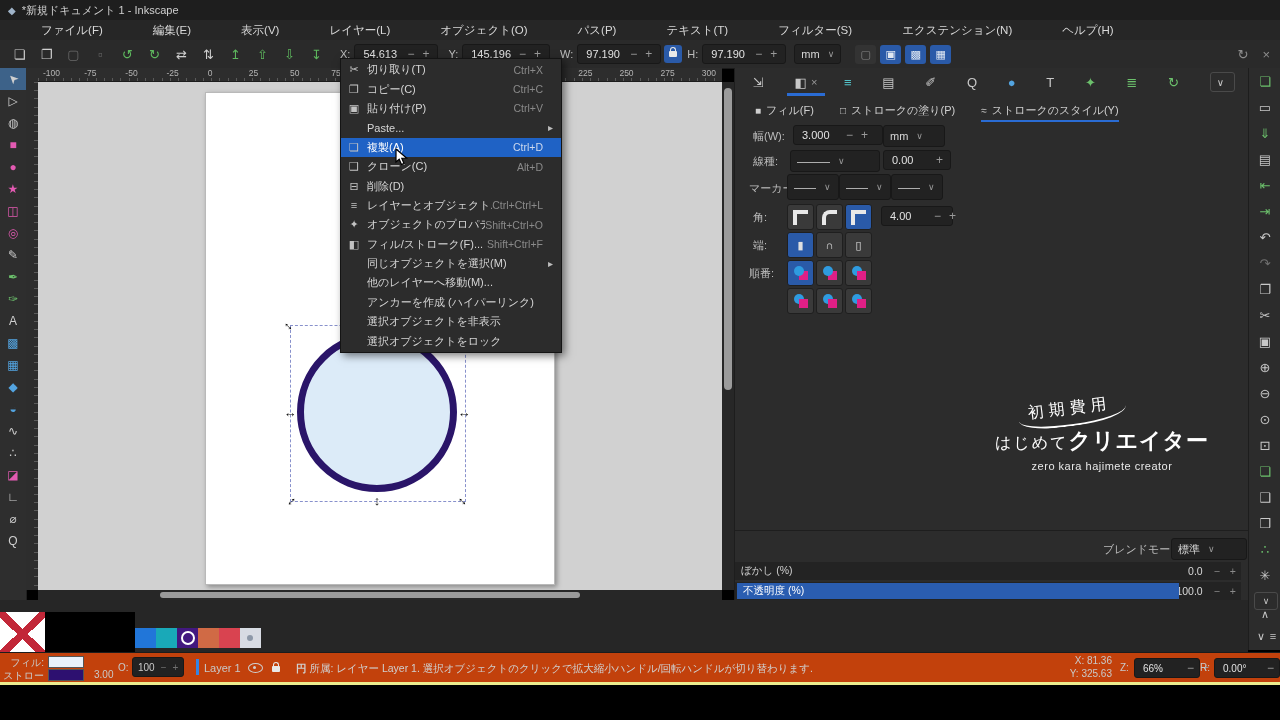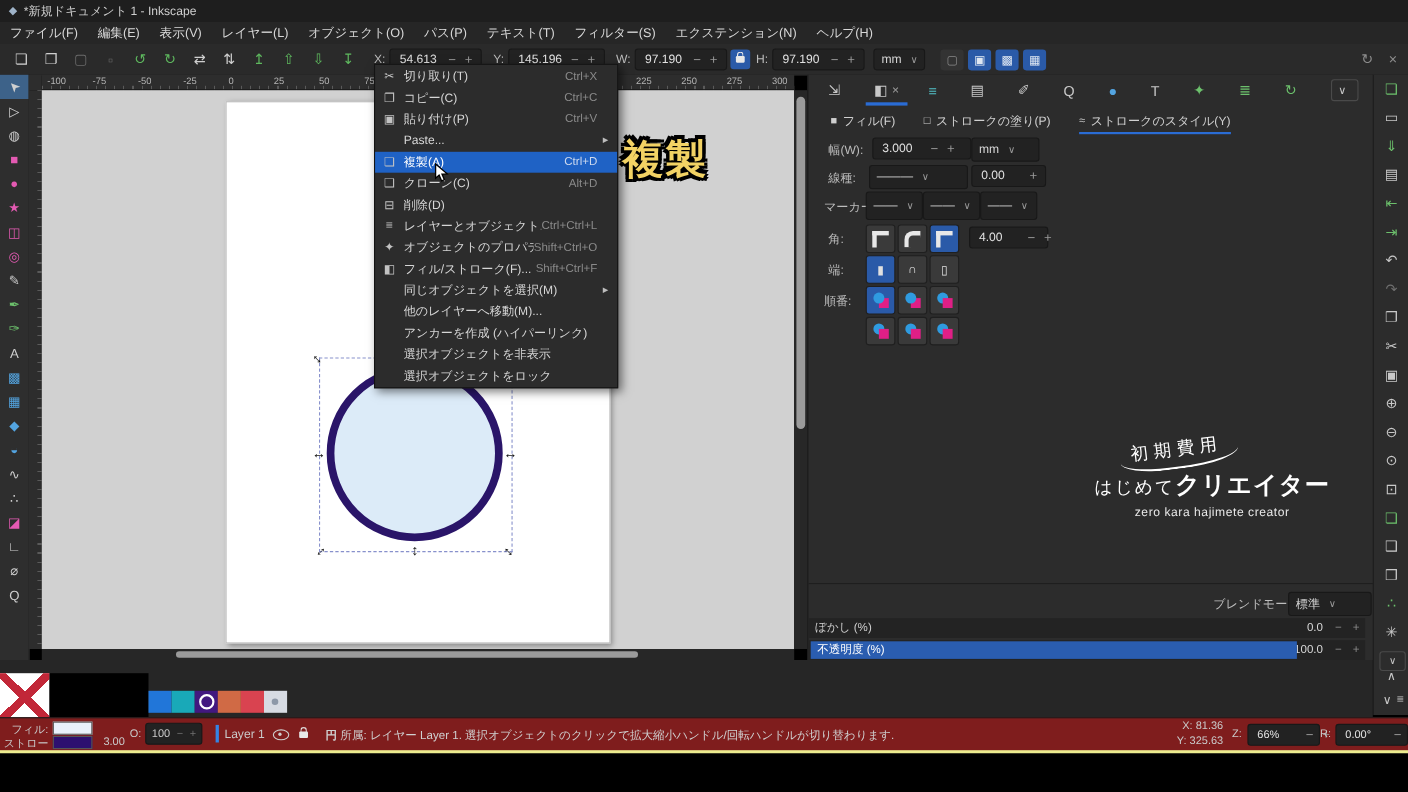--- a/index.html
+++ b/index.html
@@ -5,21 +5,21 @@
   html,body{margin:0;padding:0;background:#000;}
   #app{position:relative;width:1280px;height:720px;background:#000;overflow:hidden;
        font-family:"Liberation Sans","DejaVu Sans",sans-serif;color:#d6d6d6;
        -webkit-font-smoothing:antialiased;}
   .abs{position:absolute;}
   
   #titlebar{left:0;top:0;width:1280px;height:20px;background:#1e1e1e;display:flex;align-items:center;
             font-size:11px;color:#cfcfcf;}
   #titlebar .logo{margin:0 6px 0 8px;color:#9fb3c8;font-size:10px;}
   #menubar{left:0;top:20px;width:1280px;height:20px;background:#262626;display:flex;align-items:center;}
-  #menubar span{padding:0 9px;font-size:11.5px;color:#d8d8d8;}
+  #menubar span{padding:0 9px;font-size:11.5px;color:#d8d8d8;margin-left:32px;}
   #toolbar{left:0;top:40px;width:1280px;height:28px;background:#2a2a2a;border-bottom:1px solid #191919;
            display:flex;align-items:center;font-size:11px;}
   #toolbar .ticons{display:flex;align-items:center;padding-left:6px;}
   #toolbar .ticons span{width:27px;text-align:center;font-size:13px;color:#cfcfcf;}
   #toolbar .ticons .dim{color:#6a6a6a;}
   #toolbar .ticons .green{color:#5eb85e;}
   .lbl{color:#bdbdbd;margin:0 4px 0 10px;}
   .spin{display:inline-flex;align-items:center;background:#222;border:1px solid #181818;border-radius:3px;
         height:18px;padding:0 4px;color:#e2e2e2;}
   .spin .val{padding:0 4px;min-width:36px;}
@@ -141,21 +141,21 @@
   .swatch.big{width:45px;height:44px;margin-top:12px;}
   .swatch.small{width:21px;height:20px;margin-top:28px;}
   .swatch.xmark{background:
       linear-gradient(to top right,transparent 44%,#c22738 44%,#c22738 56%,transparent 56%),
       linear-gradient(to bottom right,transparent 44%,#c22738 44%,#c22738 56%,transparent 56%),#fff !important;}
   .swatch.ring::after{content:"";position:absolute;left:4px;top:3px;width:10px;height:10px;border:2px solid #fff;
                       border-radius:50%;}
   .swatch.dot::after{content:"";position:absolute;left:7px;top:7px;width:6px;height:6px;background:#8d98a8;
                      border-radius:50%;}
   
-  #statusbar{left:0;top:652px;width:1280px;height:30px;background:#7f1d1d;border-top:1px solid #1c1c1c;
+  #statusbar{left:0;top:652px;width:1280px;height:30px;background:#c2410c;border-top:1px solid #1c1c1c;
              font-size:10px;color:#c9c9c9;}
   #statusbar .two{position:absolute;text-align:right;}
   .fsw{position:absolute;width:34px;height:10px;border:1px solid #555;}
   #ostat{position:absolute;left:132px;top:4px;height:18px;display:flex;align-items:center;background:#222;
          border:1px solid #181818;border-radius:3px;padding:0 5px;gap:6px;}
   .layerbar{position:absolute;left:196px;top:6px;width:3px;height:16px;background:#3584e4;}
   .mini-eye{position:relative;display:inline-block;width:13px;height:8px;border:1.4px solid #cfcfcf;
             border-radius:50%;}
   .mini-eye::before{content:"";position:absolute;left:4px;top:1.6px;width:3px;height:3px;background:#cfcfcf;
                     border-radius:50%;}
@@ -463,21 +463,20 @@
 
       <div class="mi">
         <span class="ic"></span>
         <span class="ml">選択オブジェクトをロック</span>
         <span class="sc"></span>
         <span class="sub"></span>
       </div>
 
   </div>
 
-  <div id="dupcaption" class="abs">複製</div>
   <div id="cursor" class="abs">
     <svg width="14" height="18" viewBox="0 0 14 18">
         <polygon points="1,1 1,14 4.2,11.2 6.5,16.5 9,15.4 6.8,10.2 11.5,10" fill="#fff" stroke="#000" stroke-width="1.2"></polygon>
       </svg>
   </div>
 
   <div id="dock" class="abs">
     <div id="docktabs" class="abs">
 
         <span class="dtab">

